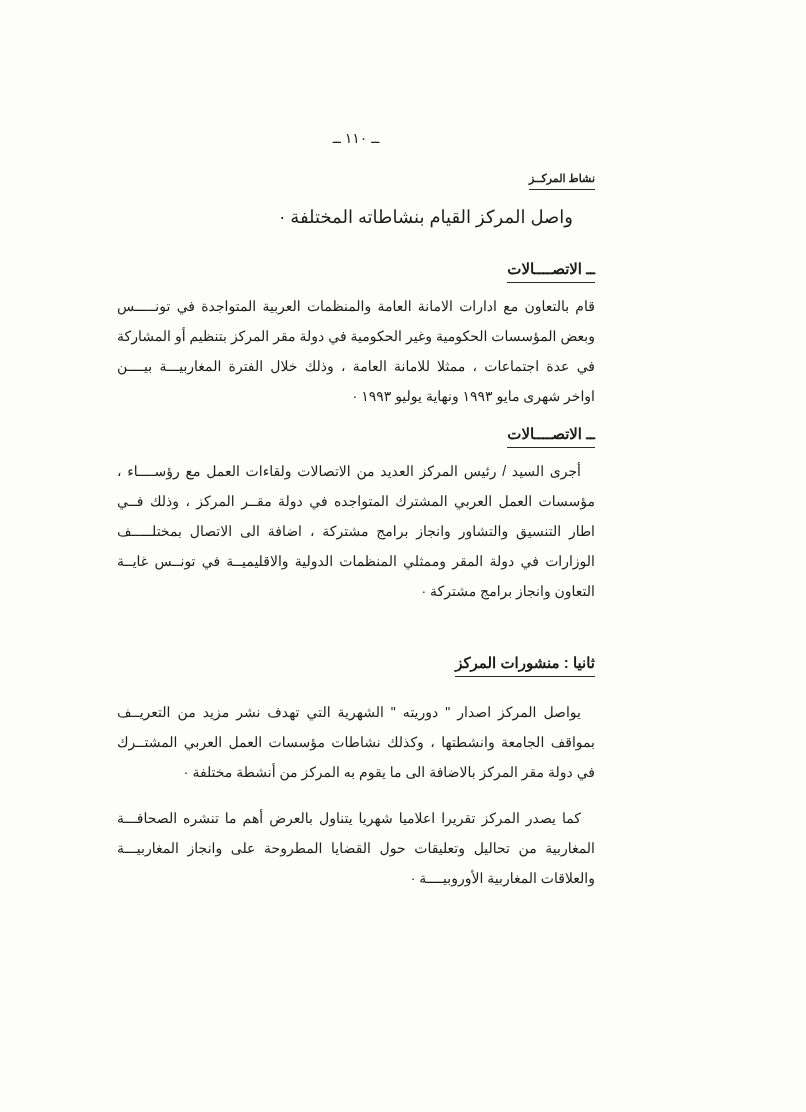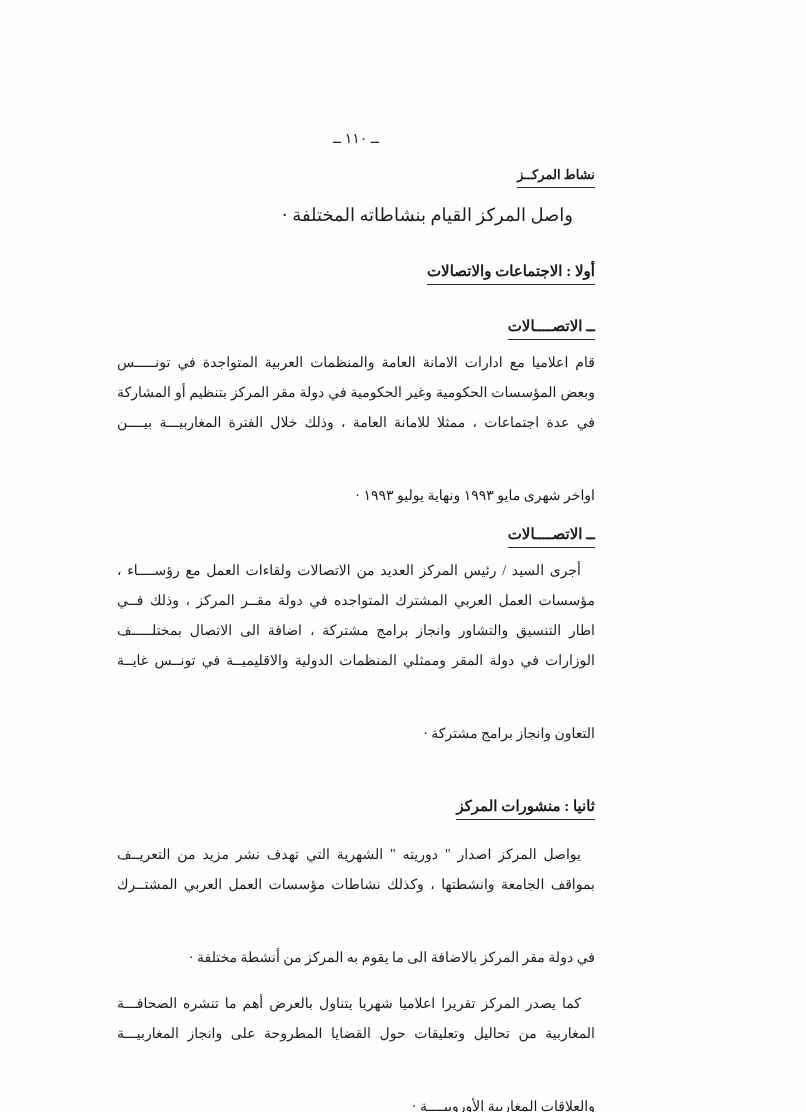--- a/index.html
+++ b/index.html
@@ -3,82 +3,79 @@
 <meta charset="utf-8">
 <style>
   html, body { margin: 0; padding: 0; background: #fdfdfb; }
   .page {
     width: 758px;
     height: 1112px;
     background: #fdfdfb;
     position: relative;
     overflow: hidden;
     color: #1c1c1c;
-    font-family: Liberation Serif, serif;
+    font-family: Liberation Sans, sans-serif;
   }
   .content {
     position: absolute;
     top: 0;
     right: 163px;
     width: 478px;
     direction: rtl;
     text-align: right;
   }
   .page-number {
     padding-top: 130px;
     text-align: center;
     font-size: 14px;
     color: #222;
   }
   .u {
     display: inline-block;
     border-bottom: 1.2px solid #2a2a2a;
     padding-bottom: 4px;
   }
-  .doc-title { margin-top: 20px; font-size: 13px; font-weight: bold; }
+  .doc-title { margin-top: 26px; font-size: 11px; font-weight: bold; }
   .intro { margin-top: 16px; font-size: 18px; text-indent: 22px; }
   .section-heading { font-size: 15px; font-weight: bold; }
   .s1 { margin-top: 36px; }
   .s2 { margin-top: 48px; }
   .sub-heading { font-size: 15px; font-weight: bold; }
   .subA { margin-top: 32px; }
   .subB { margin-top: 14px; }
   .para { font-size: 14px; line-height: 30px; }
   .paraA { margin-top: 8px; }
   .paraB { margin-top: 8px; }
   .paraC { margin-top: 20px; }
   .paraD { margin-top: 16px; }
   .line { text-align: justify; text-align-last: justify; }
   .line.first { text-indent: 14px; }
-  .line.last { text-align: right; text-align-last: right; margin-top: 43px; }
+  .line.last { text-align: right; text-align-last: right; }
 </style>
 </head>
 <body>
 
 <div class="page">
   <div class="content">
 
     <div class="page-number">ــ  ١١٠  ــ</div>
 
     <div class="doc-title">
       <span class="u">نشاط المركــز</span>
     </div>
 
     <div class="intro">واصل المركز القيام بنشاطاته المختلفة ·</div>
 
-    <div class="section-heading s1">
-      <span class="u">أولا :  الاجتماعات والاتصالات</span>
-    </div>
 
     <div class="sub-heading subA">
       <span class="u">ــ الاتصــــالات</span>
     </div>
 
     <div class="para paraA">
-      <div class="line">قام اعلاميا مع ادارات الامانة العامة والمنظمات العربية المتواجدة في تونـــــس</div>
+      <div class="line">قام بالتعاون مع ادارات الامانة العامة والمنظمات العربية المتواجدة في تونـــــس</div>
       <div class="line">وبعض المؤسسات الحكومية وغير الحكومية في دولة مقر المركز بتنظيم أو المشاركة</div>
       <div class="line">في عدة اجتماعات ، ممثلا للامانة العامة ، وذلك خلال الفترة المغاربيـــة بيــــن</div>
       <div class="line last">اواخر شهرى مايو ١٩٩٣ ونهاية يوليو ١٩٩٣ ·</div>
     </div>
 
     <div class="sub-heading subB">
       <span class="u">ــ الاتصــــالات</span>
     </div>
 
     <div class="para paraB">

